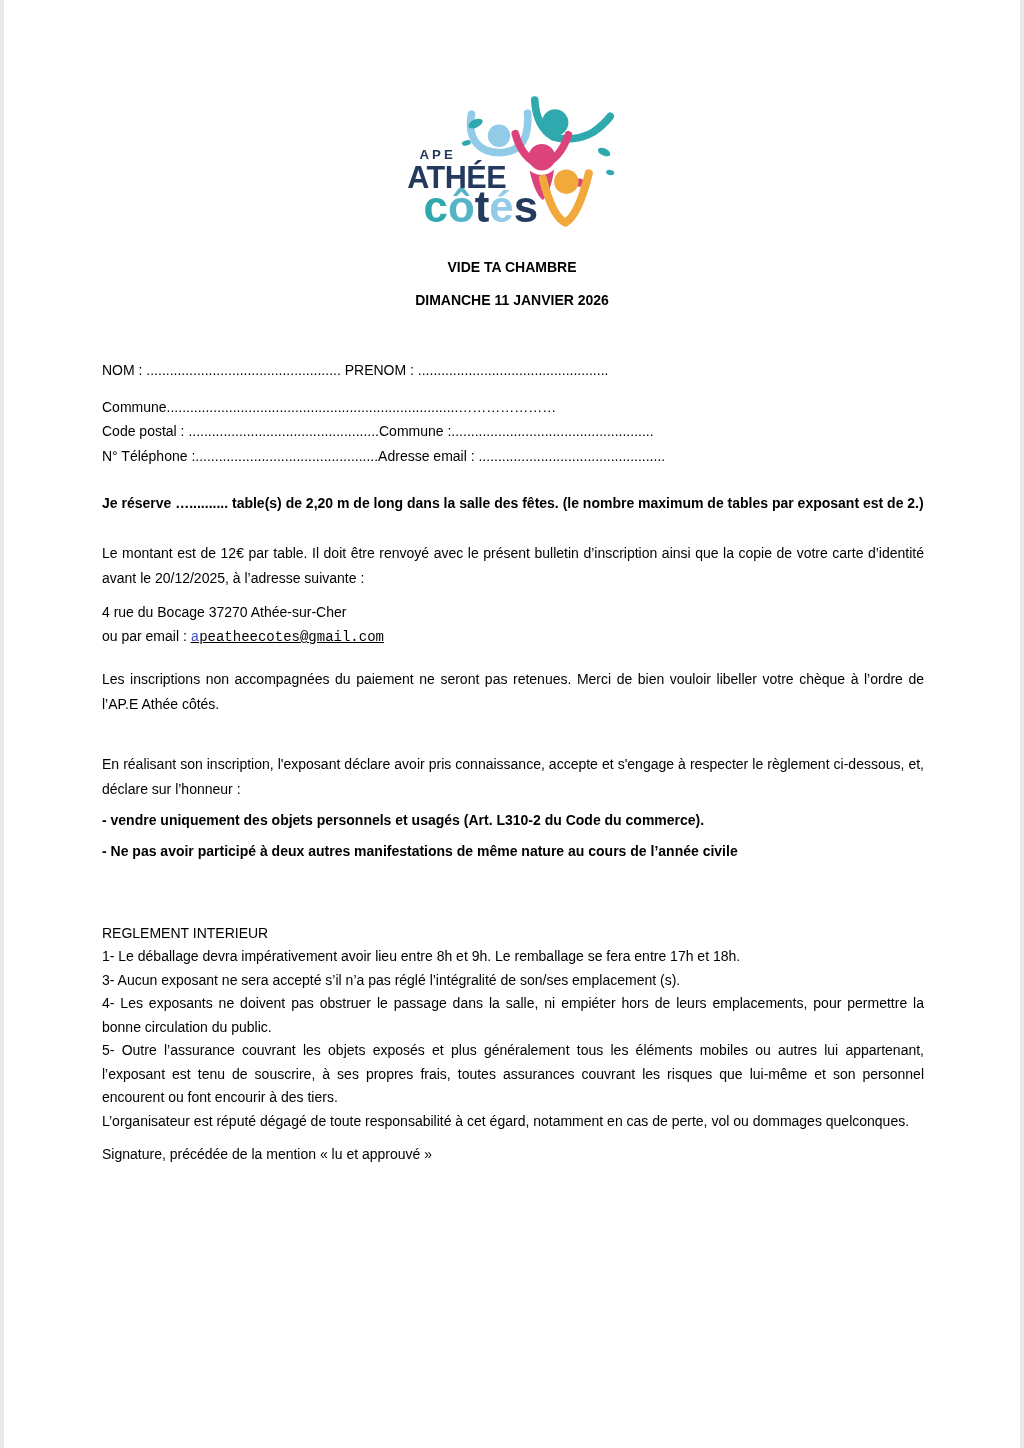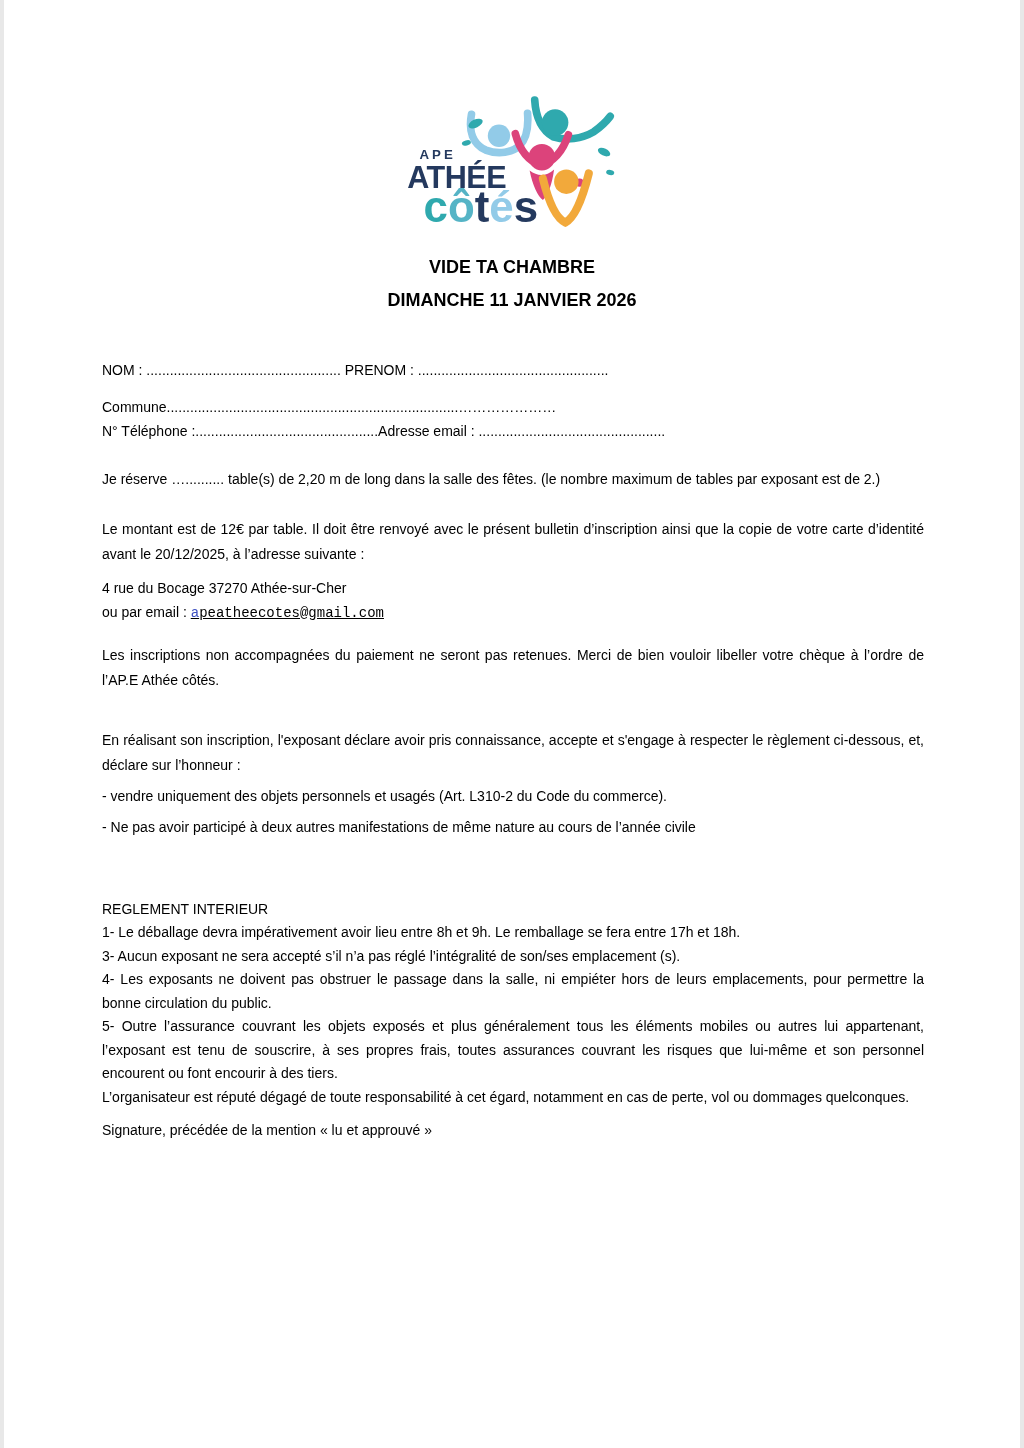--- a/index.html
+++ b/index.html
@@ -11,36 +11,36 @@
     font-family:"Liberation Sans","DejaVu Sans",sans-serif;
     color:#000;
     box-sizing:border-box;
     padding-top:96px;
     overflow:hidden;
   }
   .logo-wrap{display:flex;justify-content:center;position:relative;left:12px;}
   .logo-wrap svg{display:block;}
   .logo-text{font-family:"Liberation Sans","DejaVu Sans",sans-serif;}
 
-  .title{ text-align:center;font-weight:bold;font-size:18px;line-height:26px;margin:5px 0 0 0;}
+  .title{ text-align:center;font-weight:bold;font-size:14px;line-height:26px;margin:5px 0 0 0;}
   .title.date{margin-top:7px;}
 
   .content{padding:0 96px 0 98px;font-size:14px;}
   p{margin:0;}
   .fieldline{line-height:24.3px;white-space:nowrap;overflow:hidden;}
   .nomline{margin-top:45px;line-height:25px;margin-bottom:12px;}
   .para{line-height:25px;}
   .just{text-align:justify;}
   .center{text-align:left;line-height:24px;}
-  .mt-reserve{margin-top:23px;}
+  .mt-reserve{margin-top:23px;font-weight:bold;}
   .mt-montant{margin-top:25px;}
   .mt-postal{margin-top:9px;}
   .mt-inscriptions{margin-top:18px;}
   .mt-engagement{margin-top:35px;}
-  .mt-bullet{margin-top:6px;}
+  .mt-bullet{margin-top:6px;font-weight:bold;}
   .reglement{margin-top:58px;line-height:23.5px;}
   .reglement p{line-height:23.5px;}
   .mt-fait{margin-top:25px;line-height:24px;}
   .mt-signature{margin-top:9px;line-height:24px;}
 
   .email-link{text-decoration:underline;color:#000;cursor:pointer;font-family:Liberation Mono, monospace;}
   .email-first{color:#3E50C1;}
 </style>
 </head>
 <body>
@@ -87,20 +87,21 @@
     </svg>
   </div>
 
   <p class="title">VIDE TA CHAMBRE</p>
   <p class="title date">DIMANCHE 11 JANVIER 2026</p>
 
   <div class="content">
 
     <p class="fieldline nomline">NOM : .................................................. PRENOM : .................................................</p>
     <p class="fieldline">Commune...........................................................................…………………</p>
+    <p class="fieldline">Code postal : .................................................Commune :....................................................</p>
     <p class="fieldline">N° Téléphone :...............................................Adresse email : ................................................</p>
 
     <p class="para mt-reserve">Je réserve ….......... table(s) de 2,20 m de long dans la salle des fêtes. (le nombre maximum de tables par exposant est de 2.)</p>
 
     <p class="para just mt-montant">Le montant est de 12€ par table. Il doit être renvoyé avec le présent bulletin d’inscription ainsi que la copie de votre carte d’identité avant le 20/12/2025, à l’adresse suivante :</p>
 
     <p class="center mt-postal">4 rue du Bocage 37270 Athée-sur-Cher</p>
     <p class="center"><span>ou par email : </span><a class="email-link"><span class="email-first">a</span><span>peatheecotes@gmail.com</span></a></p>
 
     <p class="para just mt-inscriptions">Les inscriptions non accompagnées du paiement ne seront pas retenues. Merci de bien vouloir libeller votre chèque à l’ordre de l’AP.E Athée côtés.</p>

